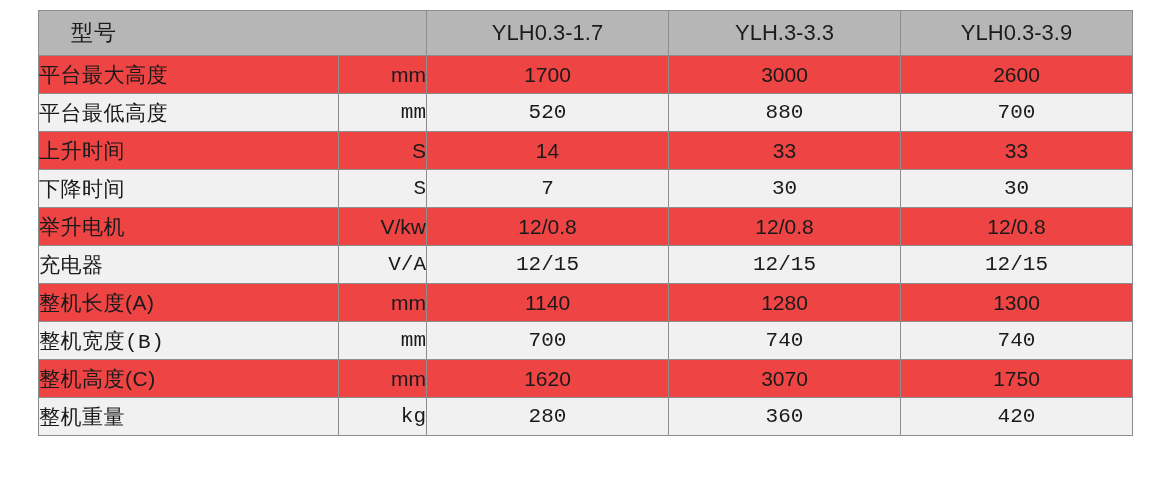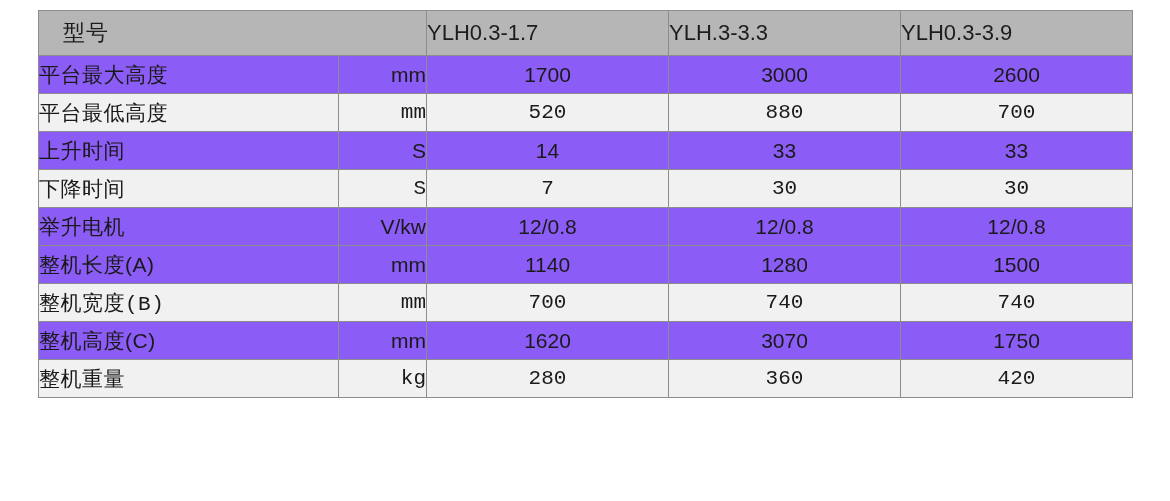--- a/index.html
+++ b/index.html
@@ -43,25 +43,25 @@
 
   
   tr.head td {
     background: #b6b6b6;
     height: 44px;
     font-size: 22px;
     color: #1c1c1c;
   }
   tr.head td.model-label {
     text-align: left;
-    padding-left: 24px;
+    padding-left: 32px;
     letter-spacing: 1px;
   }
   tr.head td.model-val {
-    text-align: left;
+    text-align: center;
   }
 
   
   td.rowname {
     text-align: left;
     padding-left: 24px;
     letter-spacing: 0.5px;
   }
   td.unit {
     text-align: right;
@@ -70,21 +70,21 @@
   }
   td.val {
     text-align: center;
     font-size: 21px;
   }
   tr.shade td {
     background: #f1f1f1;
     font-family: Liberation Mono, monospace;
   }
   tr.plain td {
-    background: #8b5cf6;
+    background: #ef4444;
   }
 </style>
 </head>
 <body>
 
 <div class="sheet">
   <table class="spec">
     <colgroup>
       <col class="c-name">
       <col class="c-unit">
@@ -136,27 +136,34 @@
       </tr>
 
       <tr class="plain">
         <td class="rowname">举升电机</td>
         <td class="unit">V/kw</td>
         <td class="val">12/0.8</td>
         <td class="val">12/0.8</td>
         <td class="val">12/0.8</td>
       </tr>
 
+      <tr class="shade">
+        <td class="rowname">充电器</td>
+        <td class="unit">V/A</td>
+        <td class="val">12/15</td>
+        <td class="val">12/15</td>
+        <td class="val">12/15</td>
+      </tr>
 
       <tr class="plain">
         <td class="rowname">整机长度(A)</td>
         <td class="unit">mm</td>
         <td class="val">1140</td>
         <td class="val">1280</td>
-        <td class="val">1500</td>
+        <td class="val">1300</td>
       </tr>
 
       <tr class="shade">
         <td class="rowname">整机宽度(B)</td>
         <td class="unit">mm</td>
         <td class="val">700</td>
         <td class="val">740</td>
         <td class="val">740</td>
       </tr>
 

